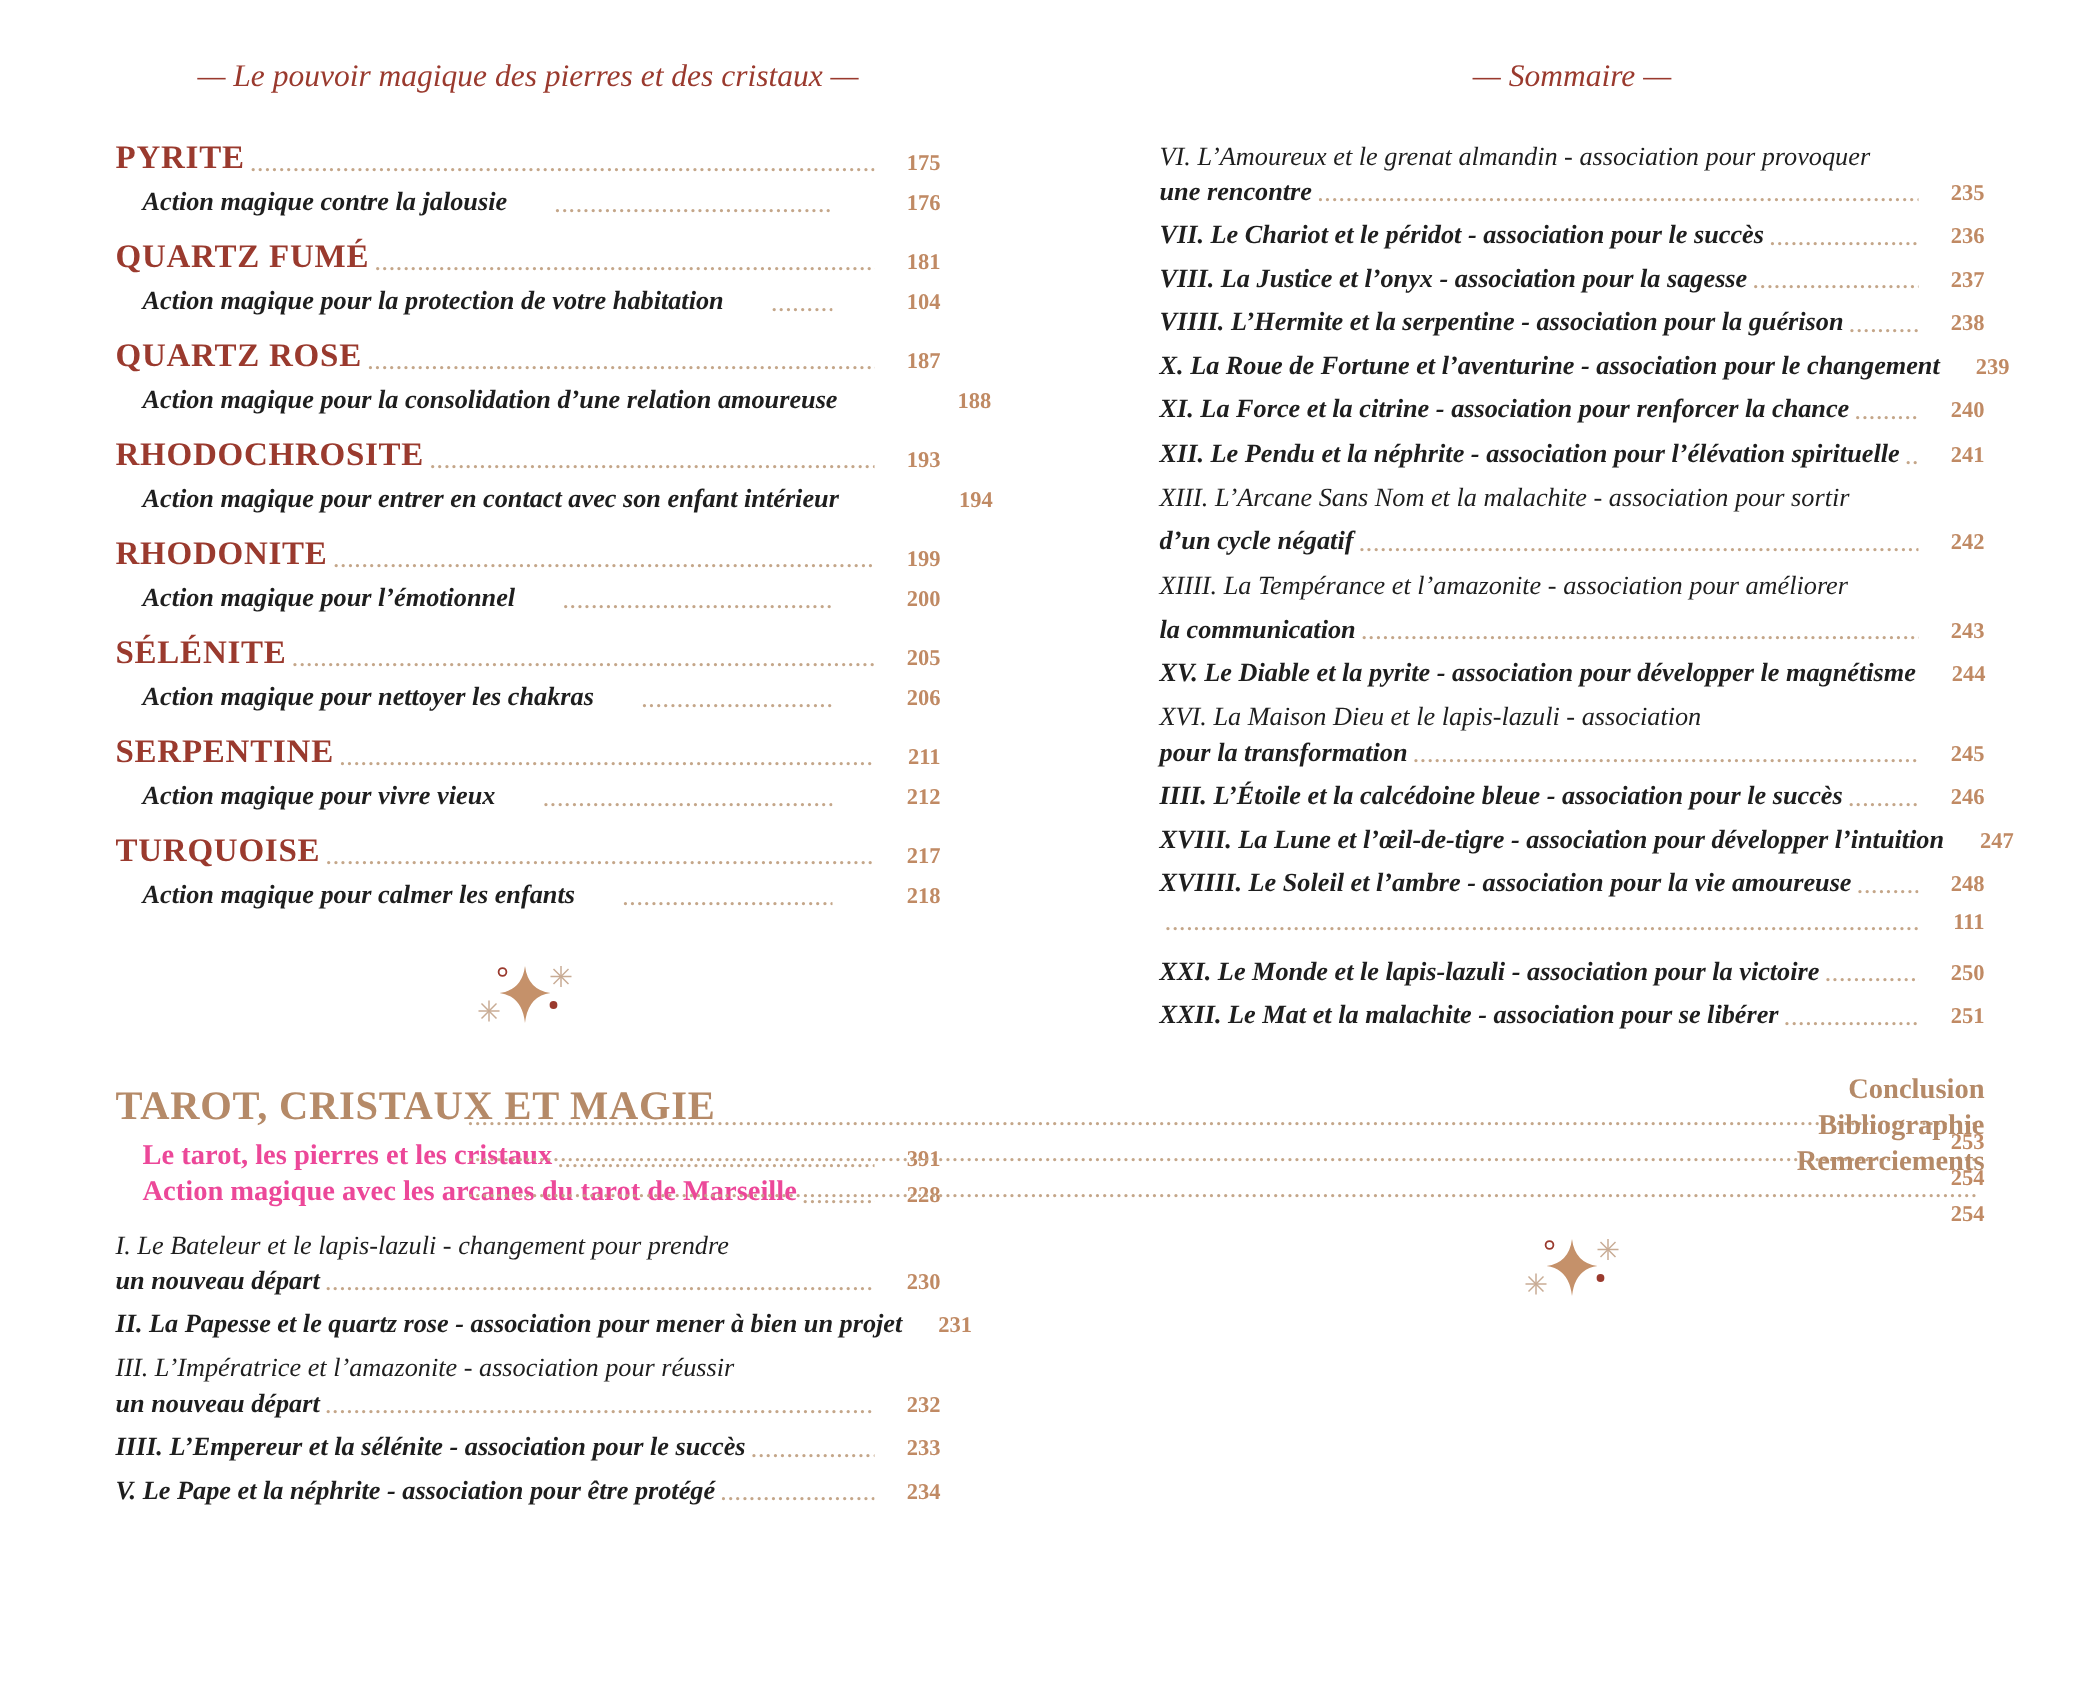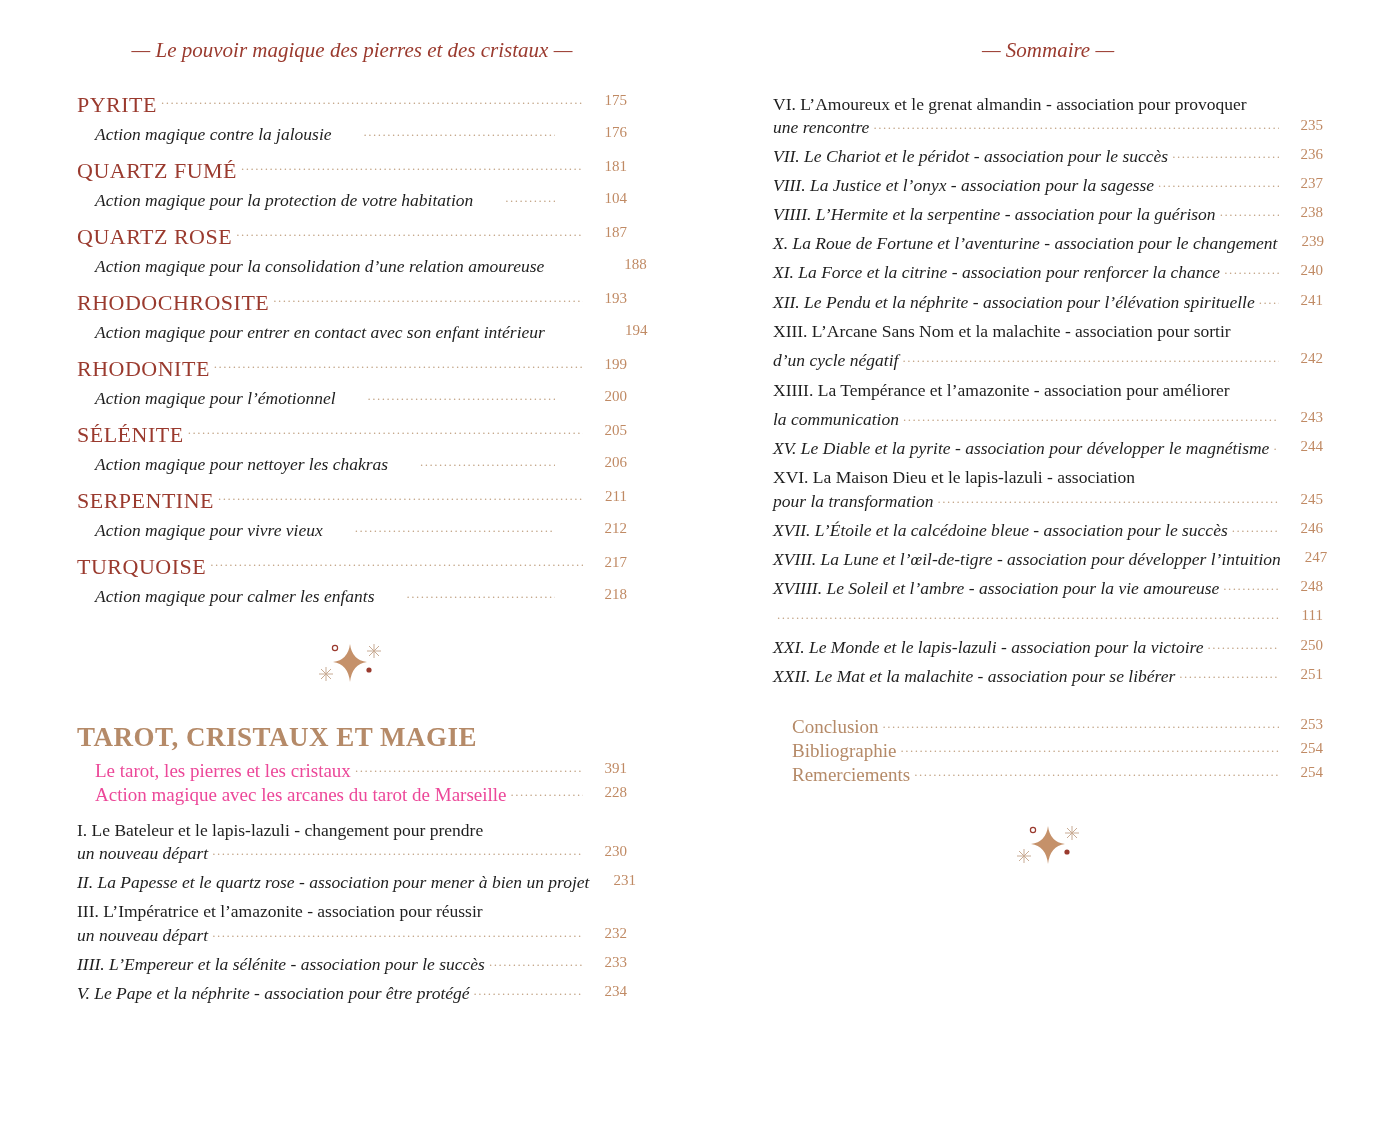--- a/index.html
+++ b/index.html
@@ -3,37 +3,37 @@
 <meta charset="utf-8">
 <style>
   html, body { margin:0; padding:0; background:#fff; }
   body { width:1400px; height:1133px; position:relative; overflow:hidden;
          font-family:"Liberation Serif","DejaVu Serif",serif; color:#1e1e1e; }
   .page { position:absolute; top:0; }
   .page.left { left:77px; width:550px; }
   .page.right { left:773px; width:550px; }
   .running { position:absolute; top:38px; left:0; width:100%; text-align:center;
              font-style:italic; font-size:21px; color:#9a3a2e; }
-  .row { position:absolute; left:0; width:100%; display:flex; align-items:flex-start; }
+  .row { position:absolute; left:0; width:100%; display:flex; align-items:flex-end;font-weight:bold; }
   .row .t { white-space:nowrap; }
   .row .dots { flex:1; overflow:hidden; white-space:nowrap; margin:0 4px;
                color:#c4a689; font-size:13px; letter-spacing:1.5px; }
   .row .dots::after { content:"...................................................................................................................................................................................................................."; }
   .row .p { font-size:15px; color:#c08a64; width:24px; text-align:right;margin-left:16px; }
   .stone .t { font-size:22px; color:#9a3a2e; letter-spacing:0.5px; }
   .sub { padding-left:18px; box-sizing:border-box;gap:28px; }
   .sub .t, .arc .t { font-style:italic; font-size:17.5px; }
   .arc .t { }
-  .line1 { position:absolute; left:0; font-size:17.5px; white-space:nowrap; }
+  .line1 { position:absolute; left:0; font-style:italic; font-size:17.5px; white-space:nowrap; }
   .section-title { position:absolute; left:0; top:722px; font-size:27px; font-weight:bold;
                    color:#b58a68; letter-spacing:0.5px; }
   .intro .t { font-size:19px; color:#ec4899; }
   .intro { padding-left:18px; box-sizing:border-box; }
   .end .t { font-size:19px; color:#b58a68; }
-  .end { padding-left:19px; box-sizing:border-box; }
+  .end { padding-left:19px; box-sizing:border-box;flex-direction:column; }
   .orn { position:absolute; }
 </style>
 </head>
 <body>
 
 <div class="page left">
   <div class="running">— Le pouvoir magique des pierres et des cristaux —</div>
 
   <div class="row stone" style="top:92px">
       <span class="t">PYRITE</span>
@@ -239,21 +239,21 @@
       <span class="dots"></span>
       <span class="p">244</span>
     </div>
   <div class="line1" style="top:467px">XVI. La Maison Dieu et le lapis-lazuli - association</div>
   <div class="row arc" style="top:491px">
       <span class="t">pour la transformation</span>
       <span class="dots"></span>
       <span class="p">245</span>
     </div>
   <div class="row arc" style="top:520px">
-      <span class="t">XVII. L’Étoile et la calcédoine bleue - association pour le succès</span>
+      <span class="t">IIII. L’Étoile et la calcédoine bleue - association pour le succès</span>
       <span class="dots"></span>
       <span class="p">246</span>
     </div>
   <div class="row arc" style="top:549px">
       <span class="t">XVIII. La Lune et l’œil-de-tigre - association pour développer l’intuition</span>
       <span class="dots"></span>
       <span class="p">247</span>
     </div>
   <div class="row arc" style="top:578px">
       <span class="t">XVIIII. Le Soleil et l’ambre - association pour la vie amoureuse</span>

